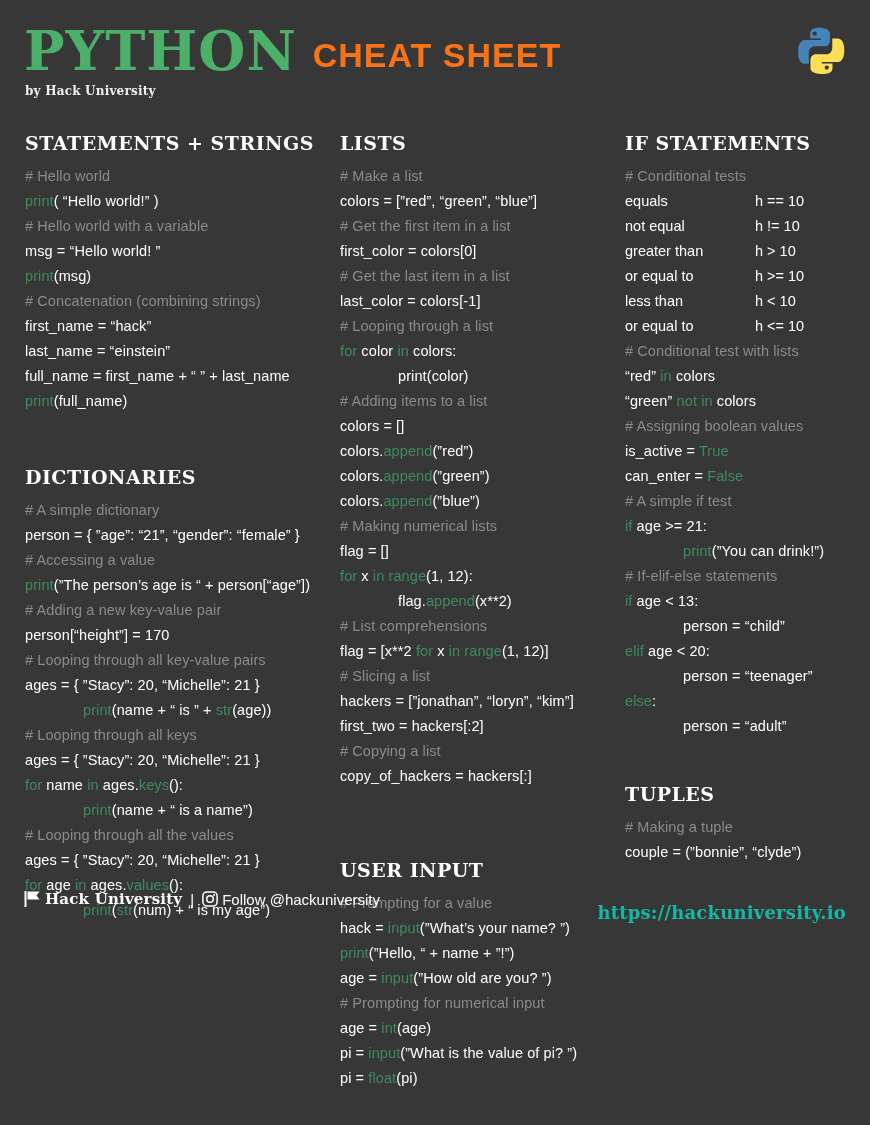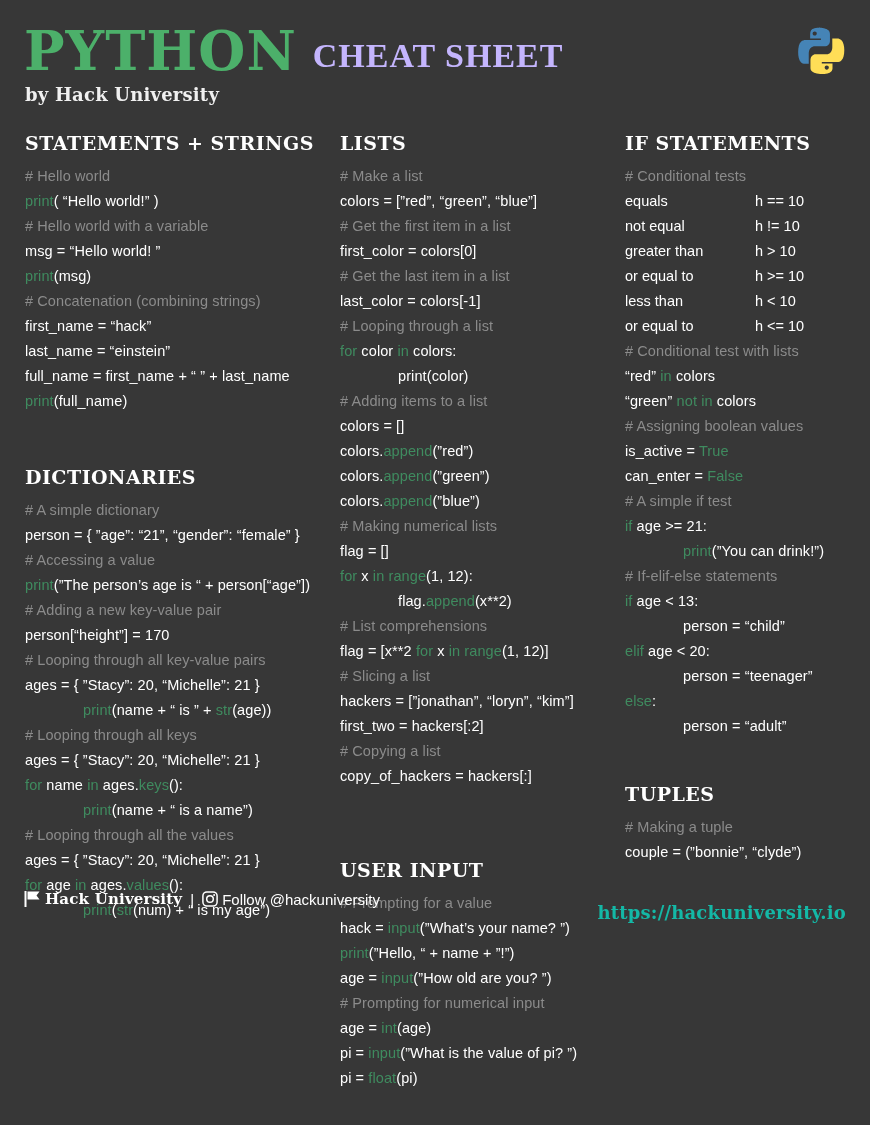--- a/index.html
+++ b/index.html
@@ -35,34 +35,34 @@
   }
   .title-python {
     font-family: "DejaVu Serif", serif;
     font-weight: bold;
     font-size: 54px;
     letter-spacing: 1px;
     color: #4cb06a;
     line-height: 1;
   }
   .title-cheat {
-    font-family: Liberation Serif, serif;
+    font-family: Liberation Sans, sans-serif;
     font-weight: bold;
     font-size: 34px;
     letter-spacing: 1px;
-    color: #c4b5fd;
+    color: #f97316;
     line-height: 1;
     transform: translateY(-3px);
   }
   .byline {
     position: absolute;
     left: 25px; top: 84px;
     font-family: "DejaVu Serif", serif;
     font-weight: bold;
-    font-size: 18px;
+    font-size: 12px;
     color: #f0f0f0;
     letter-spacing: 0.2px;
   }
   .py-logo {
     position: absolute;
     right: 24px; top: 24px;
     width: 50px; height: 50px;
   }
 
   

